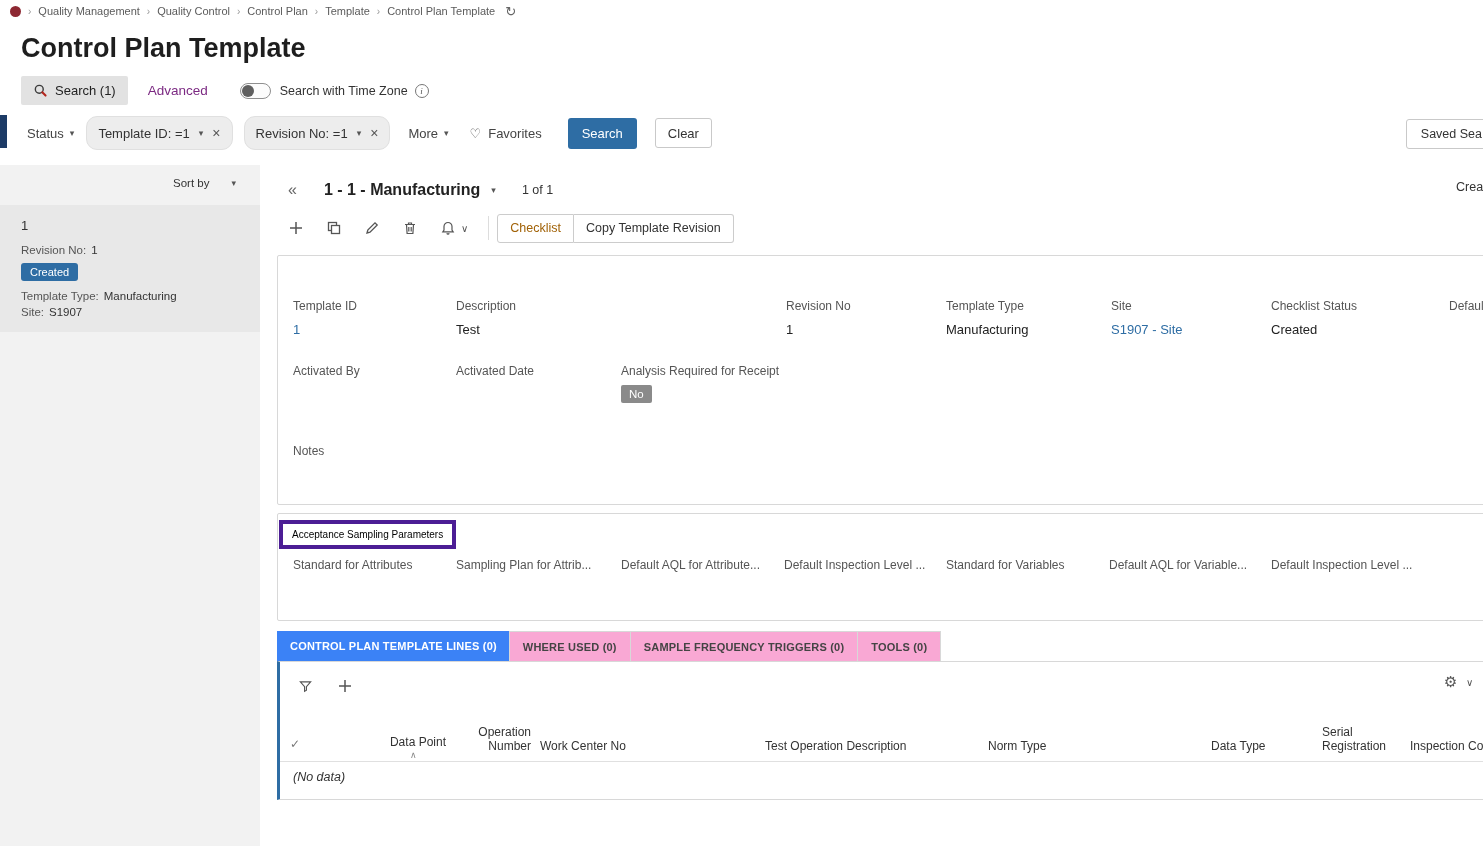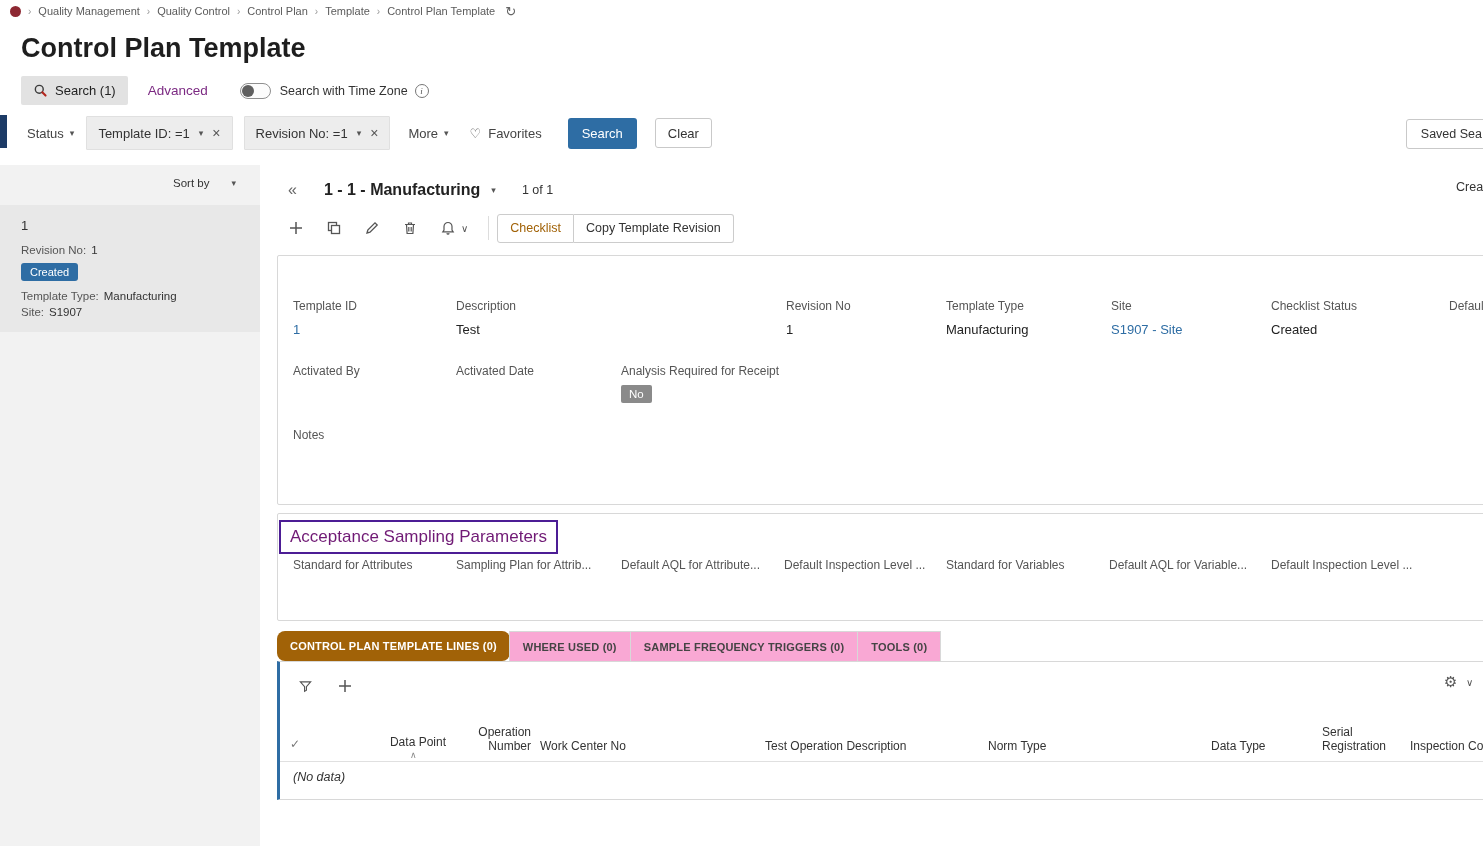--- a/index.html
+++ b/index.html
@@ -23,21 +23,21 @@
   .tab-advanced { margin-left:14px; padding:0 6px; font-size:13.5px; color:#7b2982; cursor:pointer; }
   .toggle { margin-left:26px; width:31px; height:16px; border-radius:9px; border:1px solid #8f8f8f; background:#fcfcfc; position:relative; cursor:pointer; flex:none; }
   .toggle-knob { position:absolute; left:1px; top:1px; width:12px; height:12px; border-radius:50%; background:#5f5f5f; }
   .tz-label { margin-left:9px; font-size:12.5px; color:#333; }
   .info-icon { margin-left:7px; width:14px; height:14px; border:1px solid #777; border-radius:50%; font-size:9px; color:#555; display:flex; align-items:center; justify-content:center; font-style:italic; font-family:"Liberation Serif",serif; cursor:pointer; }
 
   
   .filter-row { position:absolute; top:117px; left:27px; right:0; height:32px; display:flex; align-items:center; }
   .caret { font-size:9px; color:#555; }
   .f-status { display:flex; align-items:center; gap:6px; font-size:13px; color:#444; cursor:pointer; }
-  .chip { background:#ededed; border:1px solid #e0e0e0; border-radius:1px; height:31px; display:flex; align-items:center; gap:9px; padding:16px 11px; font-size:13px; color:#333; cursor:pointer; }
+  .chip { background:#ededed; border:1px solid #e0e0e0; border-radius:11px; height:31px; display:flex; align-items:center; gap:9px; padding:16px 11px; font-size:13px; color:#333; cursor:pointer; }
   .chip-close { font-size:14px; color:#555; cursor:pointer; line-height:1; }
   .chip.m1 { margin-left:12px; }
   .chip.m2 { margin-left:11px; }
   .f-more { margin-left:18px; display:flex; align-items:center; gap:6px; font-size:13px; color:#444; cursor:pointer; }
   .f-fav { margin-left:21px; display:flex; align-items:center; gap:7px; font-size:13px; color:#444; cursor:pointer; }
   .heart { font-size:13px; color:#666; }
   .btn-search { margin-left:26px; background:#2e6da4; color:#fff; border:none; border-radius:3px; height:31px; padding:0 14px; font-size:13px; font-family:inherit; cursor:pointer; }
   .btn-clear { margin-left:18px; background:#fff; border:1px solid #c9c9c9; border-radius:3px; height:30px; padding:0 12px; font-size:13px; color:#333; font-family:inherit; cursor:pointer; }
   .btn-saved { position:absolute; right:-14px; top:2px; background:#fff; border:1px solid #c9c9c9; border-radius:3px; height:30px; padding:0 14px; font-size:12.5px; color:#333; font-family:inherit; cursor:pointer; white-space:nowrap; }
 
@@ -74,30 +74,30 @@
   .tb-btn.copyrev { border-radius:0 3px 3px 0; border-left:none; color:#333; }
 
   .card { position:absolute; left:0; width:100%; background:#fff; border:1px solid #d8d8d8; border-radius:2px; }
   .card-details { top:90px; height:250px; }
   .fld-label { font-size:12px; color:#555; }
   .fld-value { font-size:13px; color:#222; margin-top:9px; min-height:15px; }
   .fld-value.link { color:#2e6da4; cursor:pointer; }
   .dt-row1 { position:absolute; top:43px; left:15px; right:10px; display:grid; grid-template-columns:163px 330px 160px 165px 160px 178px 1fr; }
   .dt-row2 { position:absolute; top:108px; left:15px; right:10px; display:grid; grid-template-columns:163px 165px 1fr; }
   .badge-no { display:inline-block; background:#8a8a8a; color:#fff; font-size:11.5px; padding:3px 8px; border-radius:2px; margin-top:7px; }
-  .dt-notes { position:absolute; top:172px; left:15px; }
+  .dt-notes { position:absolute; top:188px; left:15px; }
 
   .card-sampling { top:348px; height:108px; }
-  .sampling-title-box { position:absolute; top:6px; left:1px; border:2px solid #4c1d95; background:#fff; padding:5px 9px; font-size:17px; color:#701a75; white-space:nowrap; }
+  .sampling-title-box { position:absolute; top:6px; left:1px; border:4px solid #4c1d95; background:#fff; padding:5px 9px; font-size:10px; color:#000000; white-space:nowrap; }
   .smp-row { position:absolute; top:44px; left:15px; right:10px; display:grid; grid-template-columns:163px 165px 163px 162px 163px 162px 1fr; }
 
   
   .tabs { position:absolute; top:466px; left:0; height:30px; display:flex; }
   .tab { display:flex; align-items:center; padding:0 13px; font-size:11px; font-weight:700; letter-spacing:.2px; white-space:nowrap; cursor:pointer; }
-  .tab.active { background:#a16207; color:#fff;border-radius:8px; }
+  .tab.active { background:#3b82f6; color:#fff; }
   .tab.inactive { background:#f9a8d4; color:#444; border:1px solid #d8d8d8; border-bottom:none; margin-left:-1px; }
 
   
   .table-card { position:absolute; top:496px; left:0; width:100%; height:139px; background:#fff; border:1px solid #d8d8d8; border-left:3px solid #2e6da4; }
   .tbl-toolbar { position:absolute; top:9px; left:0; height:30px; display:flex; align-items:center; }
   .tt-icon { margin-left:18px; cursor:pointer; }
   .tt-icon.plus { margin-left:24px; }
   .tt-gear { position:absolute; top:12px; left:1164px; font-size:15px; color:#555; cursor:pointer; line-height:1; }
   .tt-gear-chevron { position:absolute; top:15px; left:1186px; font-size:10px; color:#555; cursor:pointer; }
   .tbl-head { position:absolute; top:45px; left:0; right:0; height:55px; border-bottom:1px solid #e0e0e0; font-size:12px; color:#333; }

